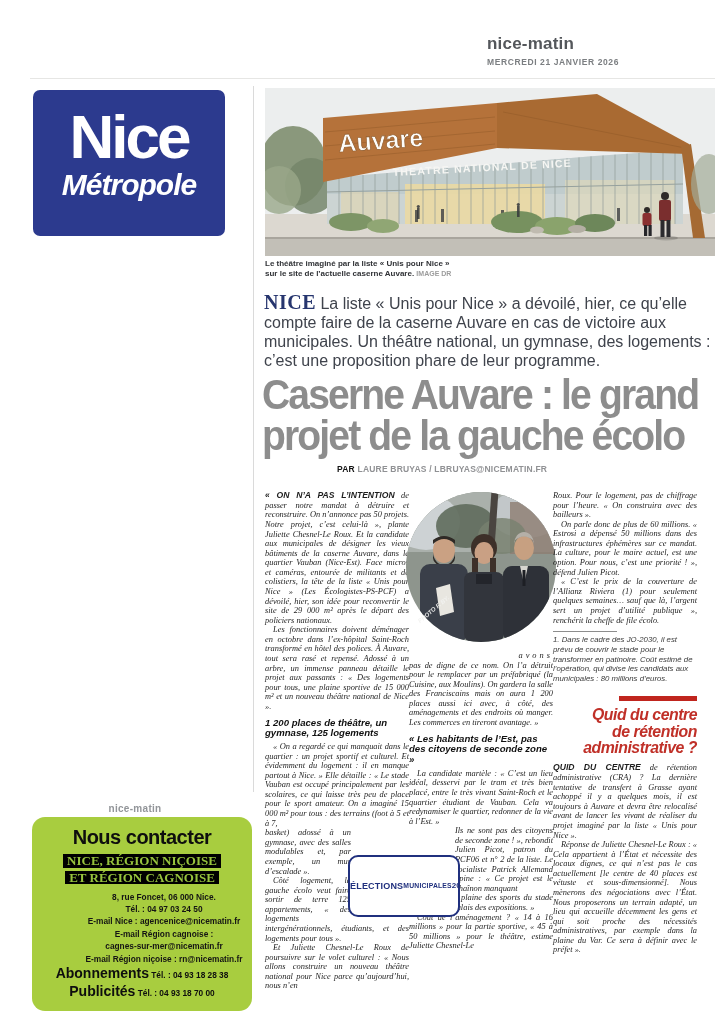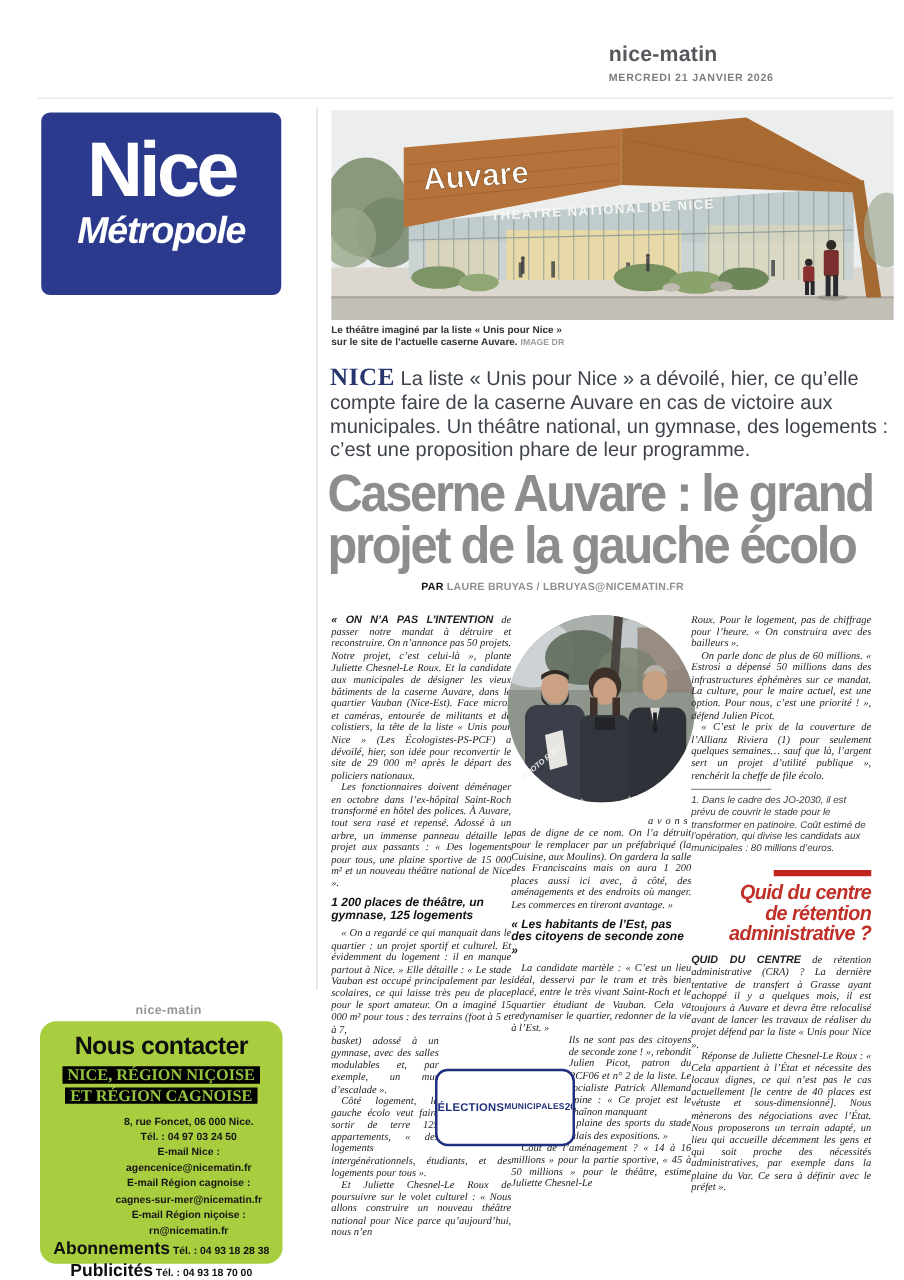--- a/index.html
+++ b/index.html
@@ -14,21 +14,21 @@
 
   
   .logo{position:absolute;left:33px;top:90px;width:192px;height:146px;background:#2c3a8e;
         border-radius:7px;color:#fff;text-align:center;}
   .logo-l1{font-size:62px;font-weight:bold;letter-spacing:-3px;line-height:1;margin-top:16px;}
   .logo-l2{font-size:30px;font-weight:bold;font-style:italic;letter-spacing:-1px;margin-top:0;}
   .v-divider{position:absolute;left:253px;top:86px;width:1px;height:706px;background:#dadada;}
 
   .small-brand{position:absolute;left:32px;top:803px;width:206px;text-align:center;
         font-size:10px;font-weight:bold;color:#929599;letter-spacing:.3px;}
-  .contact{position:absolute;left:32px;top:817px;width:194px;height:194px;background:#a8cd3f;
+  .contact{position:absolute;left:32px;top:817px;width:220px;height:194px;background:#a8cd3f;
         border-radius:13px;text-align:center;box-sizing:border-box;padding-top:9px;}
   .contact-title{font-size:20px;font-weight:bold;color:#0e0e0e;letter-spacing:-.5px;}
   .region-wrap{margin-top:3px;line-height:1.05;}
   .region{display:inline-block;background:#000000;color:#96c33d;font-family:"Liberation Serif",serif;
         font-weight:bold;font-size:13px;padding:0 4px;}
   .contact-lines{margin-top:5px;font-size:8.3px;font-weight:bold;color:#141414;line-height:1.5;padding-left:44px;}
   .contact-big{font-size:14px;font-weight:bold;color:#0e0e0e;line-height:1.25;}
   .contact-big .tel{font-size:8.3px;}
 
   
@@ -286,21 +286,21 @@
       <div class="fn-rule"></div>
       <p class="footnote">1. Dans le cadre des JO-2030, il est prévu de couvrir le stade pour le transformer en patinoire. Coût estimé de l’opération, qui divise les candidats aux municipales : 80 millions d’euros.</p>
 
       <div class="sidebox">
         <div class="sidebox-bar"></div>
         <div class="sidebox-title">
           <div>Quid du centre</div>
           <div>de rétention</div>
           <div>administrative ?</div>
         </div>
-        <p><span class="leadin">QUID DU CENTRE</span><span> de rétention administrative (CRA) ? La dernière tentative de transfert à Grasse ayant achoppé il y a quelques mois, il est toujours à Auvare et devra être relocalisé avant de lancer les travaux de réaliser du projet défend par la liste « Unis pour Nice ».</span></p>
+        <p><span class="leadin">QUID DU CENTRE</span><span> de rétention administrative (CRA) ? La dernière tentative de transfert à Grasse ayant achoppé il y a quelques mois, il est toujours à Auvare et devra être relocalisé avant de lancer les vivant de réaliser du projet imaginé par la liste « Unis pour Nice ».</span></p>
         <p class="ind">Réponse de Juliette Chesnel-Le Roux : « Cela appartient à l’État et nécessite des locaux dignes, ce qui n’est pas le cas actuellement [le centre de 40 places est vétuste et sous-dimensionné]. Nous mènerons des négociations avec l’État. Nous proposerons un terrain adapté, un lieu qui accueille décemment les gens et qui soit proche des nécessités administratives, par exemple dans la plaine du Var. Ce sera à définir avec le préfet ».</p>
       </div>
     </div>
   </div>
 
   <div class="badge">
     <div class="badge-blue"></div>
     <div class="badge-mid">
       <div class="badge-l1">ÉLECTIONS</div>
       <div class="badge-l2">MUNICIPALES</div>

